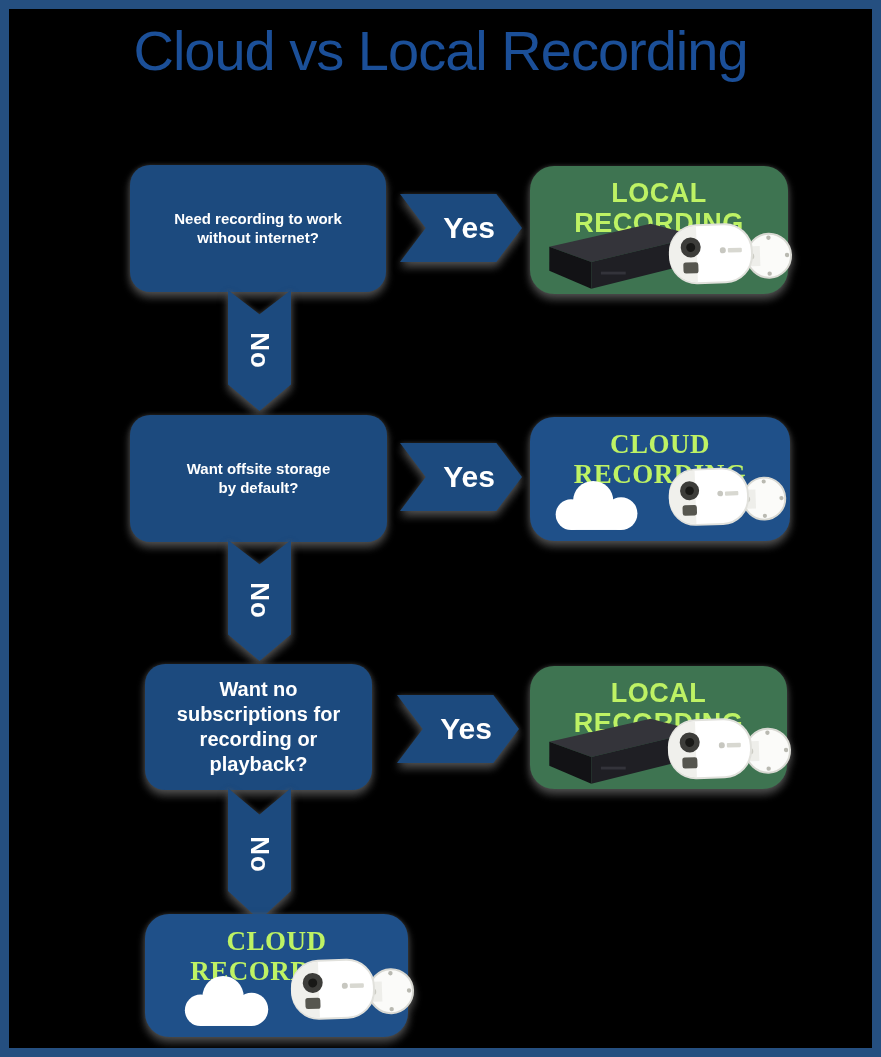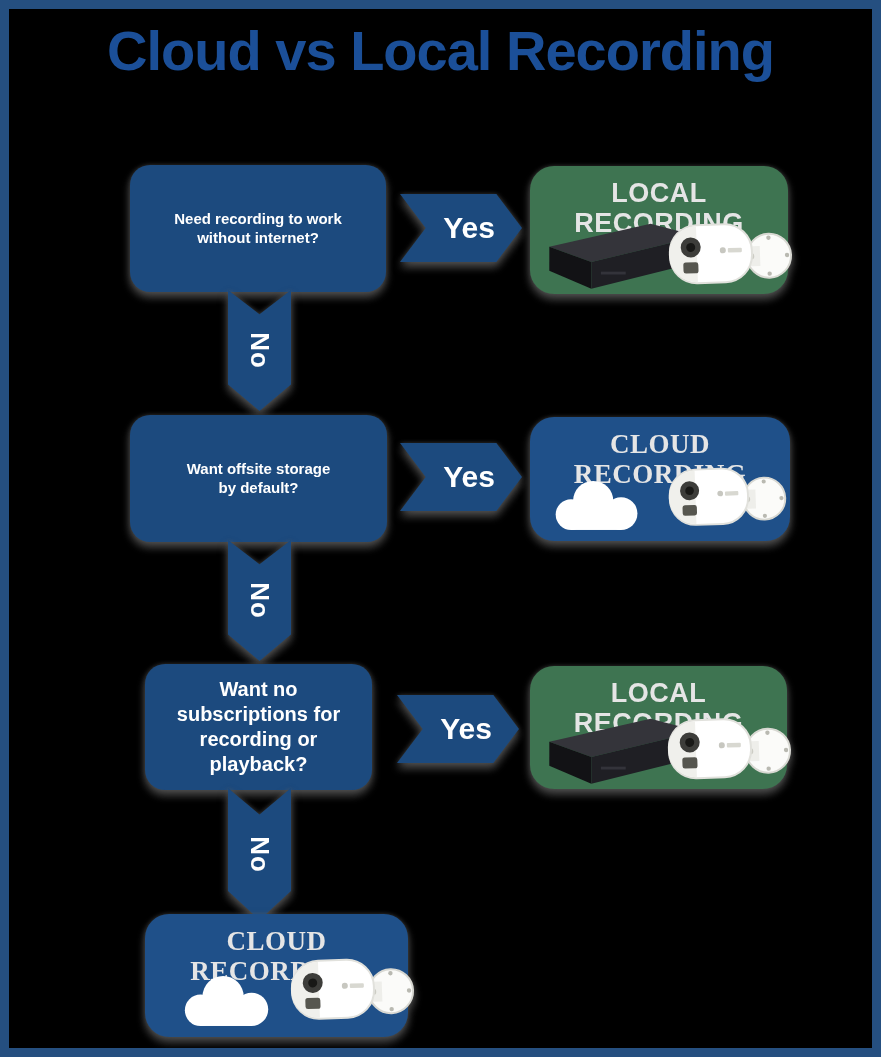--- a/index.html
+++ b/index.html
@@ -3,42 +3,42 @@
 <meta charset="utf-8">
 <style>
   html,body{margin:0;padding:0;background:#000;}
   .stage{
     position:relative;width:881px;height:1057px;background:#000;
     border:9px solid #254f80;box-sizing:border-box;overflow:hidden;
     font-family:"Liberation Sans",sans-serif;
   }
   
   .title{position:absolute;top:14px;left:0;width:863px;text-align:center;
-    color:#1b4f98;font-weight:700;font-size:56px;line-height:1.0;letter-spacing:-1px;}
+    color:#1b4f98;font-weight:400;font-size:56px;line-height:1.0;letter-spacing:-1px;}
   
   .sh{filter:drop-shadow(0 5px 4px rgba(115,115,115,.55)) drop-shadow(0 0 2px rgba(90,90,90,.5));}
   
   .qbox{position:absolute;background:#1c4a7e;border-radius:20px;
     display:flex;align-items:center;justify-content:center;text-align:center;
     color:#fff;font-weight:700;font-size:15px;line-height:1.25;padding:0 10px;box-sizing:border-box;}
   .qtext{white-space:pre-line;}
   
   .yes-wrap{position:absolute;}
   .yes-ribbon{width:100%;height:100%;background:#1c4a7e;
     clip-path:polygon(0 0,79% 0,100% 50%,79% 100%,0 100%,21% 50%);
     display:flex;align-items:center;justify-content:center;padding-left:16px;box-sizing:border-box;}
   .yes-label{color:#fff;font-weight:700;font-size:30px;}
   
   .no-wrap{position:absolute;}
   .no-ribbon{width:100%;height:100%;background:#1c4a7e;
     clip-path:polygon(0 0,50% 20%,100% 0,100% 78%,50% 100%,0 78%);
     display:flex;align-items:center;justify-content:center;}
   .no-label{color:#fff;font-weight:700;font-size:26px;letter-spacing:1px;transform:rotate(90deg);}
   
-  .result{position:absolute;border-radius:24px;color:#e5e5e5;overflow:visible;}
+  .result{position:absolute;border-radius:24px;color:#bef264;overflow:visible;}
   .result.local{background:#3e7451;}
   .result.cloud{background:#1f5089;font-family:Liberation Serif, serif;}
   .rlabel{position:absolute;top:12px;left:0;right:0;text-align:center;
     font-weight:800;font-size:27px;line-height:1.12;letter-spacing:.5px;white-space:pre-line;}
   .icon{position:absolute;display:block;line-height:0;}
   .icon svg{display:block;width:100%;height:100%;}
   .ic-dvr{left:4px;bottom:0;width:172px;height:82px;}
   .local .ic-cam{right:-8px;bottom:2px;width:130px;height:74px;}
   .cloud .ic-cloud{left:18px;bottom:6px;width:100px;height:62px;}
   .cloud .ic-cam{right:0;bottom:8px;width:124px;height:70px;}

